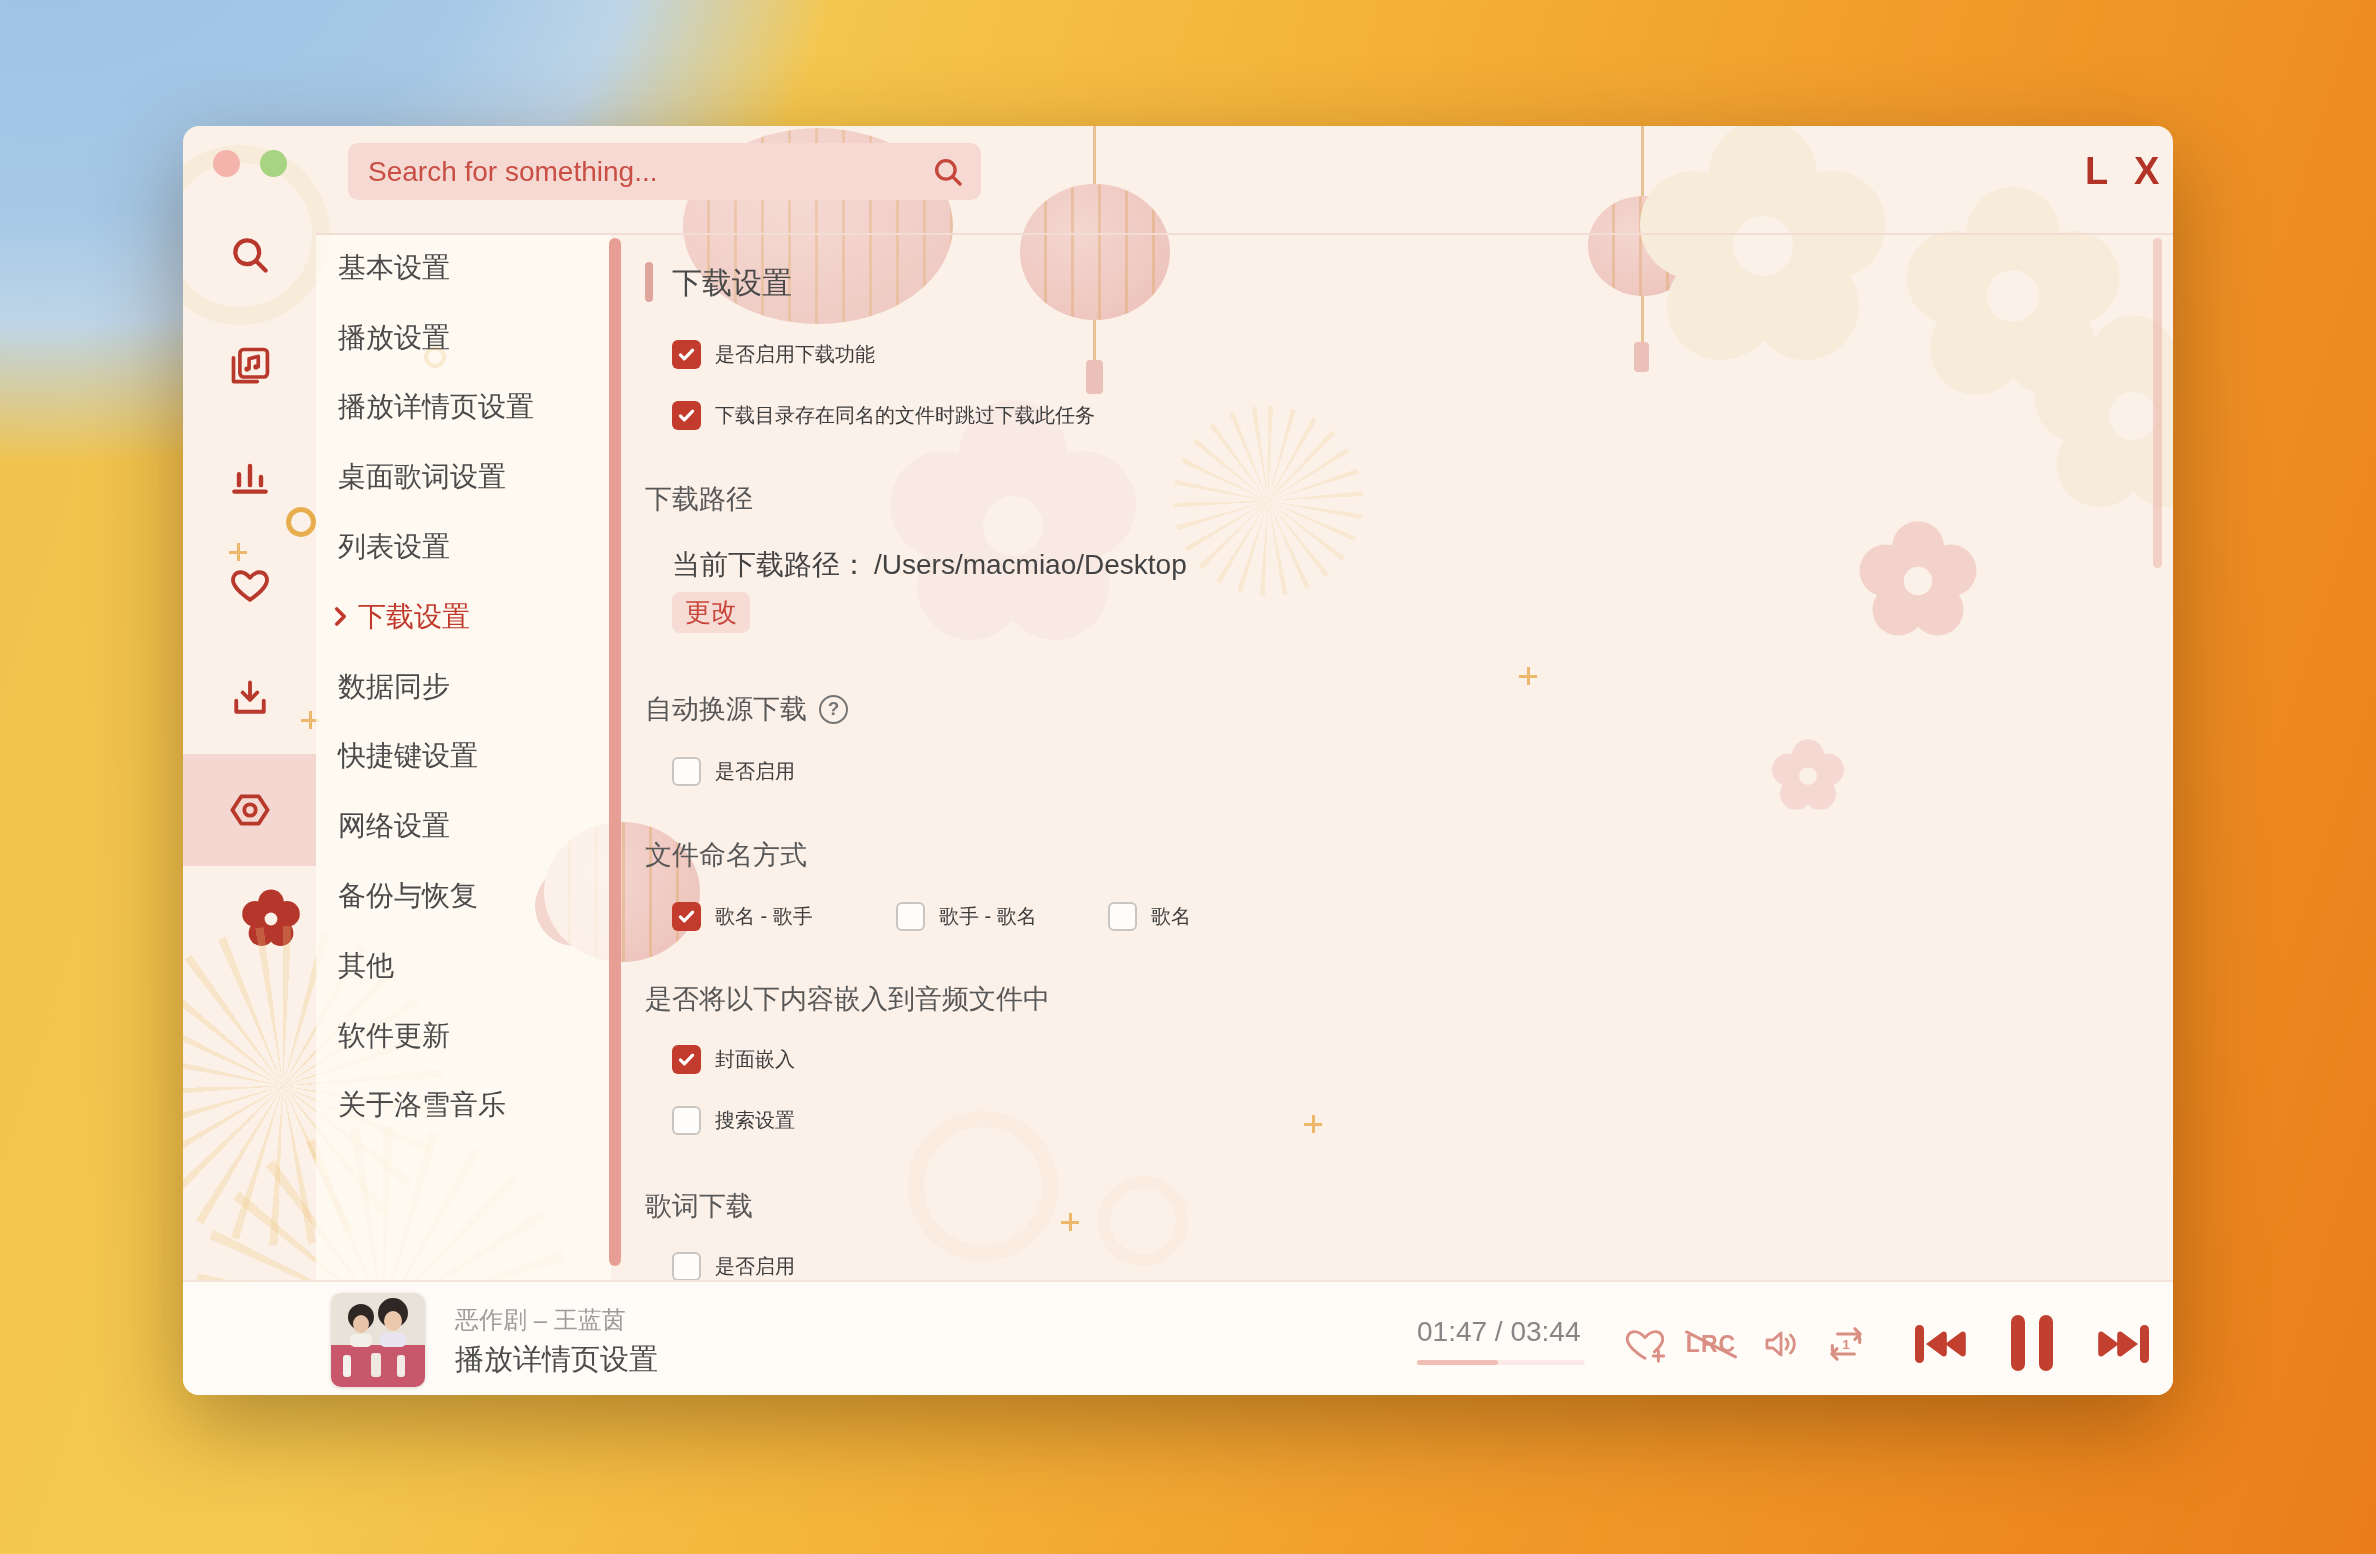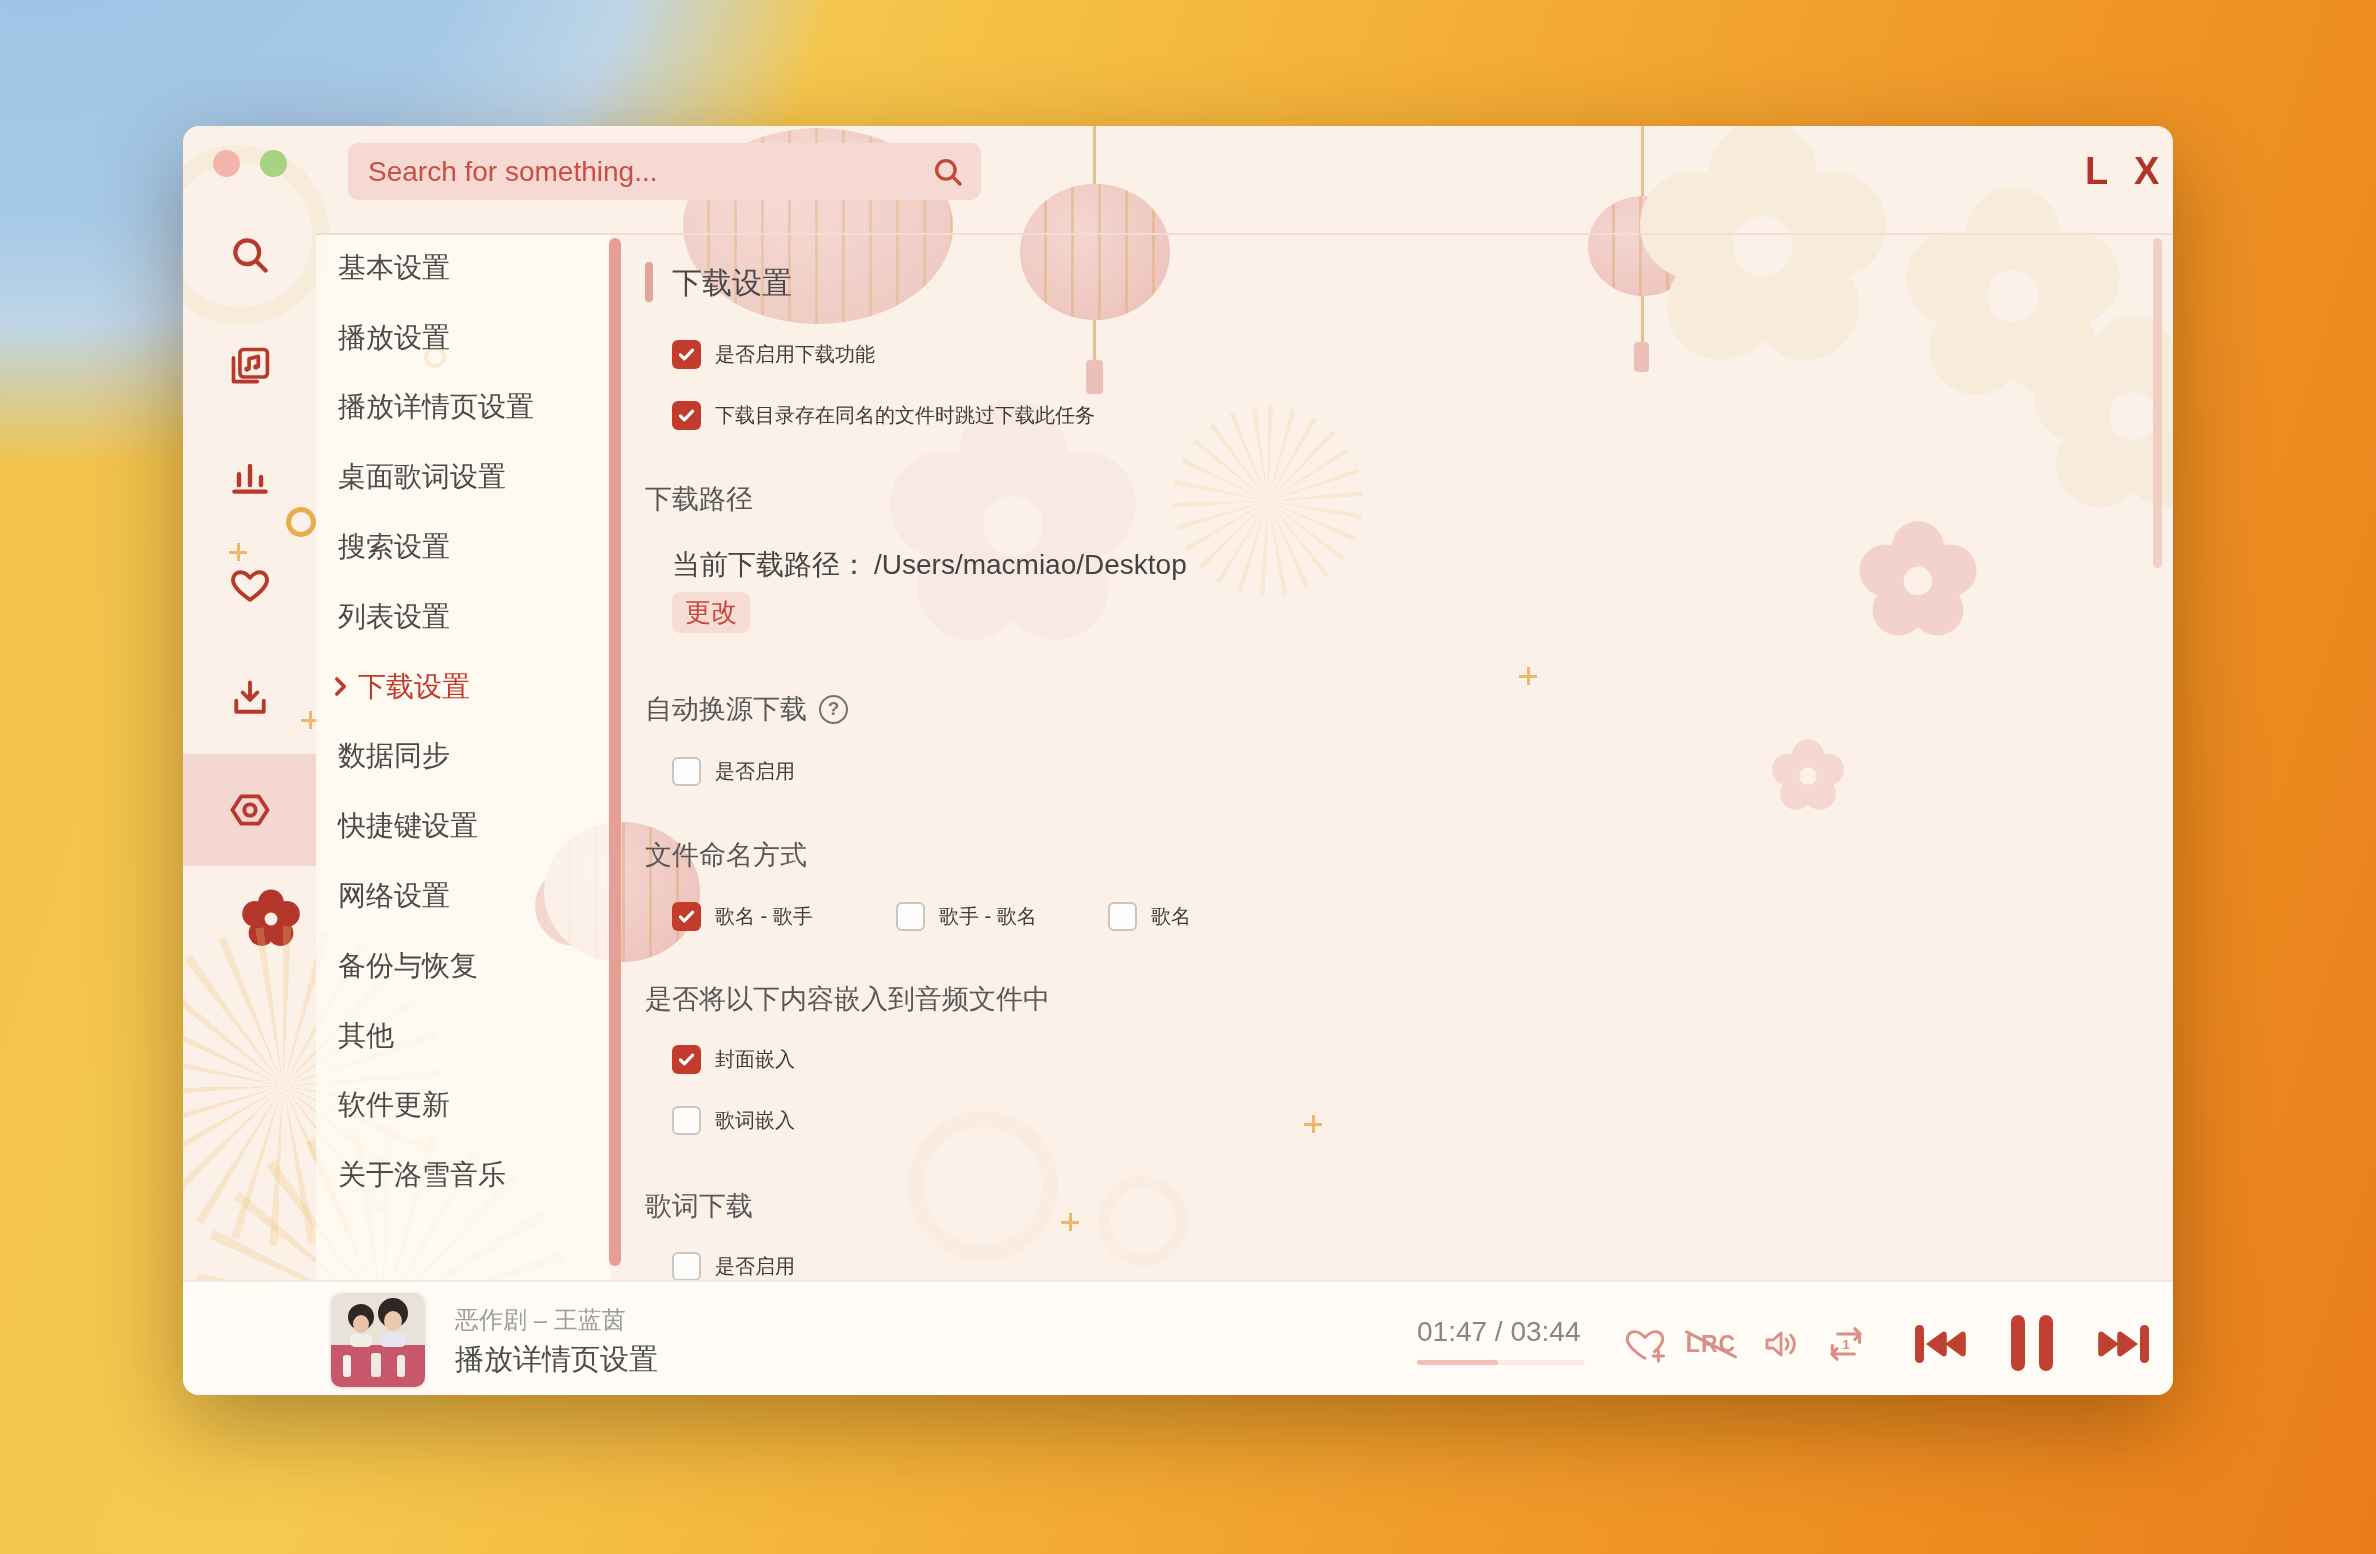--- a/index.html
+++ b/index.html
@@ -260,21 +260,20 @@
         </svg>
     </div>
   </div>
 
   <div class="menu">
     <ul>
       <li>基本设置</li>
       <li>播放设置</li>
       <li>播放详情页设置</li>
       <li>桌面歌词设置</li>
-      <li>搜索设置</li>
       <li>列表设置</li>
       <li class="active">
         <span class="chev">
             <svg viewBox="0 0 10 14" fill="none" stroke="currentColor" stroke-width="2.4" stroke-linecap="round" stroke-linejoin="round">
               <path d="M2.5 2l5 5-5 5"></path>
             </svg>
           </span>
         <span>下载设置</span>
       </li>
       <li>数据同步</li>
@@ -348,21 +347,21 @@
     <div class="row" style="left:50px; top:809px;">
       <span class="cb checked">
           <svg viewBox="0 0 24 24" fill="none" stroke="#fff" stroke-width="3.6" stroke-linecap="round" stroke-linejoin="round">
             <path d="M5 12.5l4.5 4.5L19 7"></path>
           </svg>
         </span>
       <span>封面嵌入</span>
     </div>
     <div class="row" style="left:50px; top:870px;">
       <span class="cb unchecked"></span>
-      <span>歌词嵌入</span>
+      <span>搜索设置</span>
     </div>
 
     <div class="c-abs section-label" style="left:23px; top:955px;">歌词下载</div>
     <div class="row" style="left:50px; top:1016px;">
       <span class="cb unchecked"></span>
       <span>是否启用</span>
     </div>
   </div>
 
   <div class="player">

